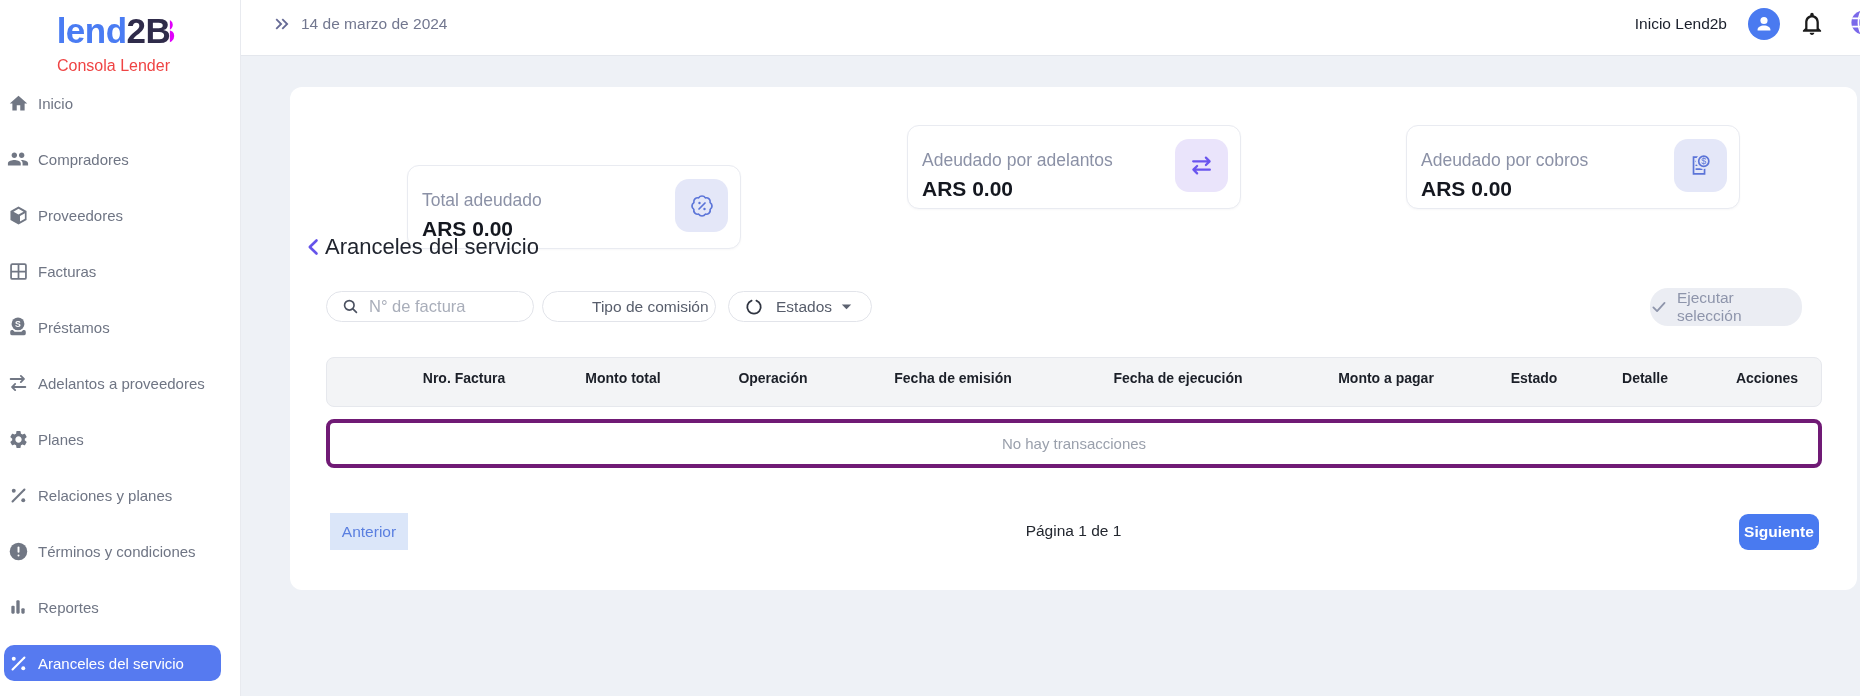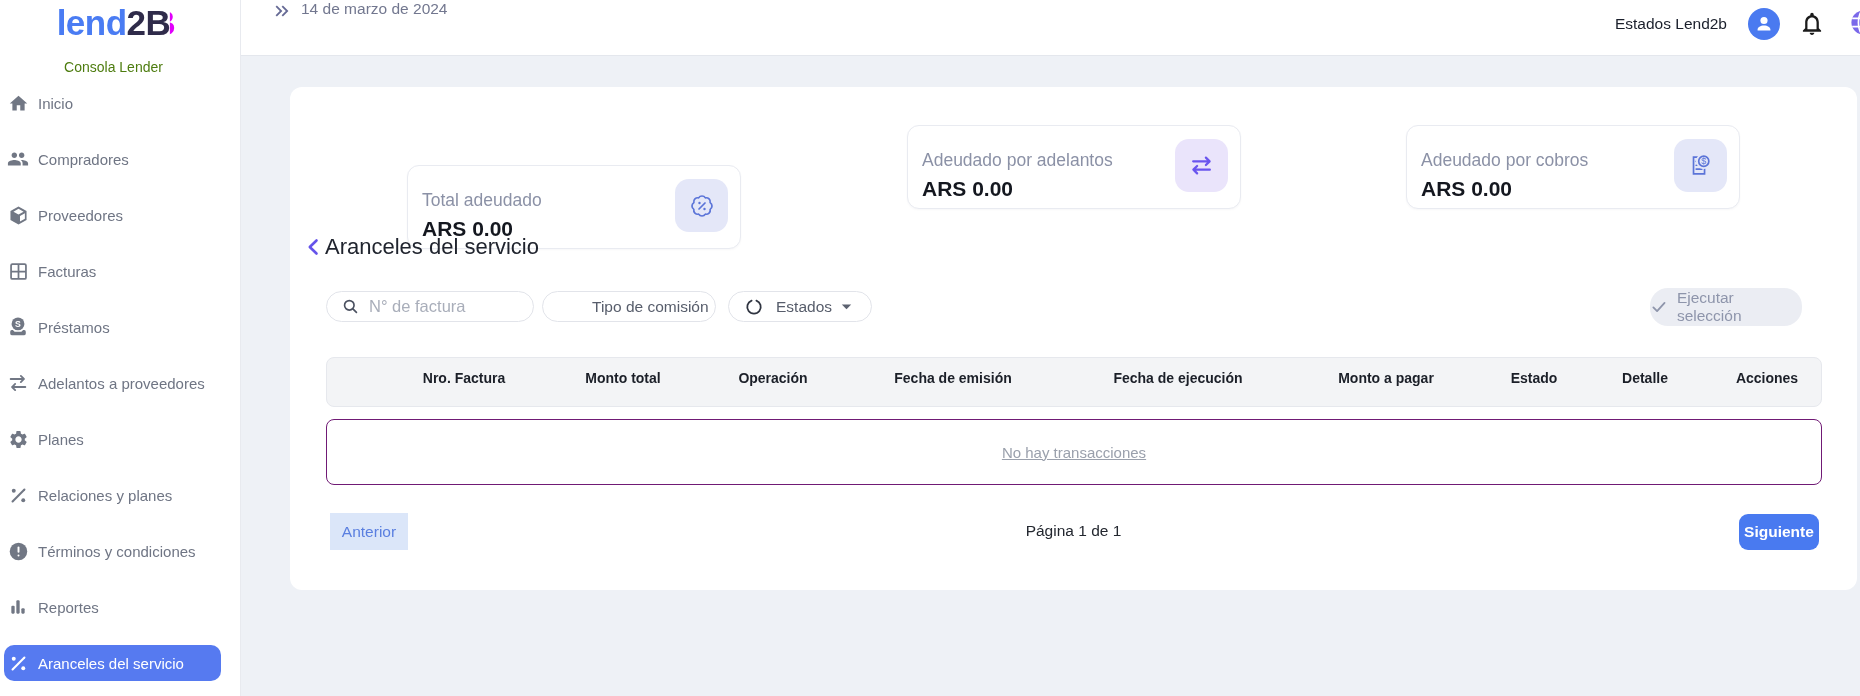--- a/index.html
+++ b/index.html
@@ -2,36 +2,36 @@
 <html lang="es"><head>
 <meta charset="utf-8">
 <title>Consola Lender</title>
 <style>
   * { margin:0; padding:0; box-sizing:border-box; }
   html,body { width:1860px; height:696px; overflow:hidden; }
   body { font-family:"Liberation Sans", sans-serif; background:#eef1f6; position:relative; }
 
   
   .sidebar { position:absolute; left:0; top:0; width:241px; height:696px; background:#fff; border-right:1px solid #e8eaef; z-index:5; }
-  .logo { text-align:center; padding-top:3px; width:227px; }
+  .logo { text-align:center; padding-top:11px; width:227px; }
   .logo .word { font-size:35px; font-weight:bold; letter-spacing:-0.5px; }
   .logo .lend { color:#4a7cf3; }
   .logo .l2b { color:#2f2b4a; position:relative; display:inline-block; }
   .logo .bwrap { position:relative; display:inline-block; }
   .logo .ghost { position:absolute; left:5px; top:0; color:#e100fb; z-index:0; clip-path:inset(0 0 0 78%); }
   .logo .bmain { position:relative; z-index:1; color:#2f2b4a; }
-  .logo .sub { font-size:14px; color:#4d7c0f; margin-top:16px; }
+  .logo .sub { font-size:16px; color:#ef4444; margin-top:6px; }
   .menu { position:absolute; left:0; top:85px; width:241px; }
   .mi { position:relative; height:36px; margin:0 20px 20px 4px; display:flex; align-items:center; border-radius:10px; color:#6f7584; font-size:15px; white-space:nowrap; }
   .mi .ic { width:24px; height:22px; margin-left:2px; margin-right:8px; flex:0 0 24px; display:flex; align-items:center; justify-content:center; }
   .mi.active { background:#567af0; color:#fff; }
 
   
   .topbar { position:absolute; left:241px; right:0; top:0; height:56px; background:#fff; border-bottom:1px solid #e4e7ed; z-index:4; }
-  .tb-left { position:absolute; left:30px; top:0; height:48px; display:flex; align-items:flex-start; }
+  .tb-left { position:absolute; left:30px; top:0; height:48px; display:flex; align-items:center; }
   .tb-date { color:#72778f; font-size:15.5px; margin-left:8px; }
   .tb-name { color:#1a1f2b; font-size:15.5px; position:absolute; right:133px; top:15px; }
   .avatar { position:absolute; right:80px; top:8px; width:32px; height:32px; border-radius:50%; background:#4a7af0; display:flex; align-items:center; justify-content:center; }
   .bell { position:absolute; right:35px; top:11px; }
   .globe { position:absolute; right:-18px; top:8px; width:29px; height:29px; }
 
   
   .content { position:absolute; left:242px; top:57px; right:0; bottom:0; background:#eef1f6; }
   .bigcard { position:absolute; left:48px; top:30px; width:1567px; height:503px; background:#fff; border-radius:12px; }
 
@@ -60,39 +60,39 @@
   .tipo .pct { margin-left:11px; margin-right:10px; }
   .estados { left:438px; width:144px; }
   .estados .ldr { margin-left:16px; margin-right:13px; }
   .ejecutar { position:absolute; left:1360px; top:201px; width:152px; height:38px; background:#ebedf3; border-radius:18px; color:#8e95ab; font-size:15.5px; display:flex; align-items:center; justify-content:center; }
   .ejecutar svg { margin-right:9px; }
 
   
   .thead { position:absolute; left:36px; top:270px; width:1496px; height:50px; background:#f3f4f6; border:1px solid #e6e8ed; border-radius:8px; font-size:14px; font-weight:bold; color:#1b1f28; }
   .thead div { position:absolute; top:12px; transform:translateX(-50%); white-space:nowrap;padding-left:28px; }
   .c1{left:123px}.c2{left:282px}.c3{left:432px}.c4{left:612px}.c5{left:837px}.c6{left:1045px}.c7{left:1193px}.c8{left:1304px}.c9{left:1426px}
-  .tbody { position:absolute; left:36px; top:332px; width:1496px; height:66px; background:#fff; border:1px solid #701a75; border-radius:8px; display:flex; align-items:center; justify-content:center; color:#9aa0ac; font-size:15px;text-decoration:underline; }
+  .tbody { position:absolute; left:36px; top:332px; width:1496px; height:49px; background:#fff; border:4px solid #701a75; border-radius:8px; display:flex; align-items:center; justify-content:center; color:#9aa0ac; font-size:15px; }
 
   
   .prev { position:absolute; left:40px; top:426px; width:78px; height:37px; background:#dbe6f9; border-radius:0; color:#5a7fe0; font-size:15.5px; font-weight:500; display:flex; align-items:center; justify-content:center; }
   .pgtxt { position:absolute; left:0; top:435px; width:1567px; text-align:center; color:#23272f; font-size:15.5px; }
   .next { position:absolute; left:1449px; top:427px; width:80px; height:36px; background:#497af0; border-radius:9px; color:#fff; font-size:15.5px; font-weight:bold; display:flex; align-items:center; justify-content:center; }
 </style>
 </head>
 <body>
 
 <div class="topbar">
   <div class="tb-left">
     <svg width="22" height="22" viewBox="0 0 24 24" fill="#666a95">
       <path d="M6.41 6 5 7.41 9.58 12 5 16.59 6.41 18l6-6z"></path>
       <path d="m13 6-1.41 1.41L16.17 12l-4.58 4.59L13 18l6-6z"></path>
     </svg>
     <span class="tb-date">14 de marzo de 2024</span>
   </div>
-  <span class="tb-name">Estados Lend2b</span>
+  <span class="tb-name">Inicio Lend2b</span>
   <div class="avatar">
     <svg width="22" height="22" viewBox="0 0 24 24" fill="#fff">
       <circle cx="12" cy="8.2" r="3.9"></circle>
       <path d="M12 13.6c-3.9 0-7 1.9-7 4.3V19h14v-1.1c0-2.4-3.1-4.3-7-4.3z"></path>
     </svg>
   </div>
   <div class="bell">
     <svg width="26" height="26" viewBox="0 0 24 24" fill="#1b1b1b">
       <path d="M12 22.2c1.2 0 2.1-.95 2.1-2.1h-4.2c0 1.15.9 2.1 2.1 2.1zm6.3-6.3v-5.25c0-3.22-1.71-5.92-4.73-6.64V3.3c0-.87-.7-1.57-1.57-1.57s-1.58.7-1.58 1.57v.71C7.4 4.73 5.7 7.42 5.7 10.65v5.25L3.6 18v1.05h16.8V18l-2.1-2.1zm-2.1 1.05H7.8v-6.3c0-2.6 1.58-4.72 4.2-4.72s4.2 2.12 4.2 4.72v6.3z"></path>
     </svg>

